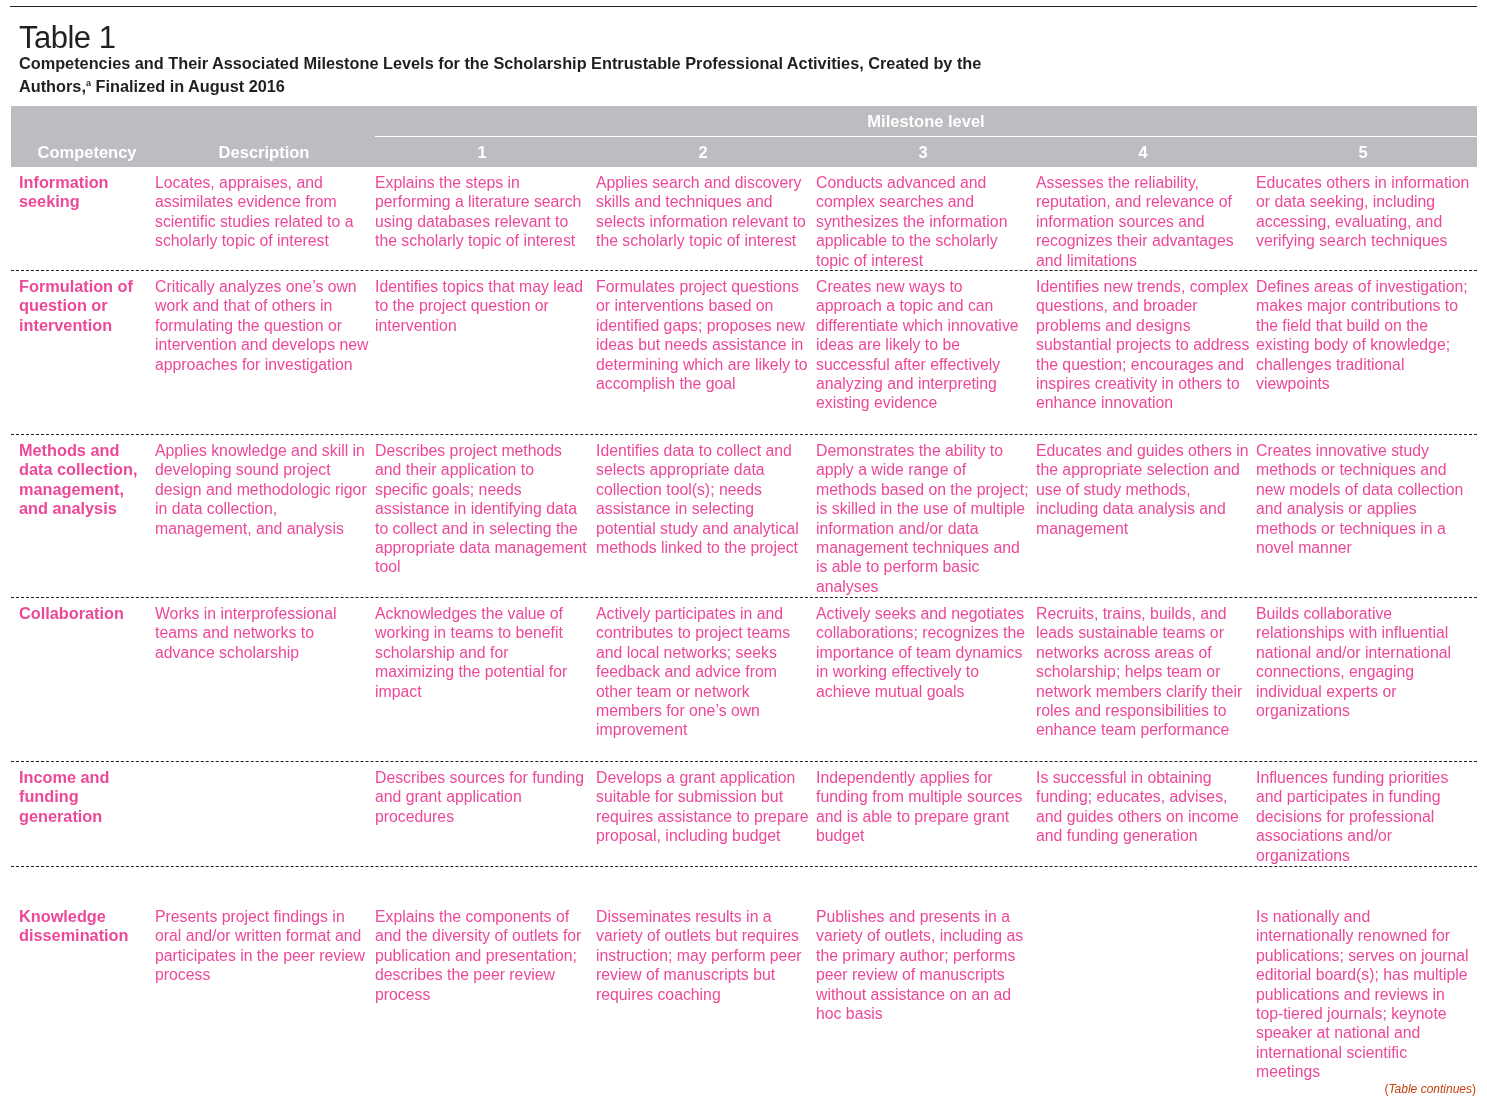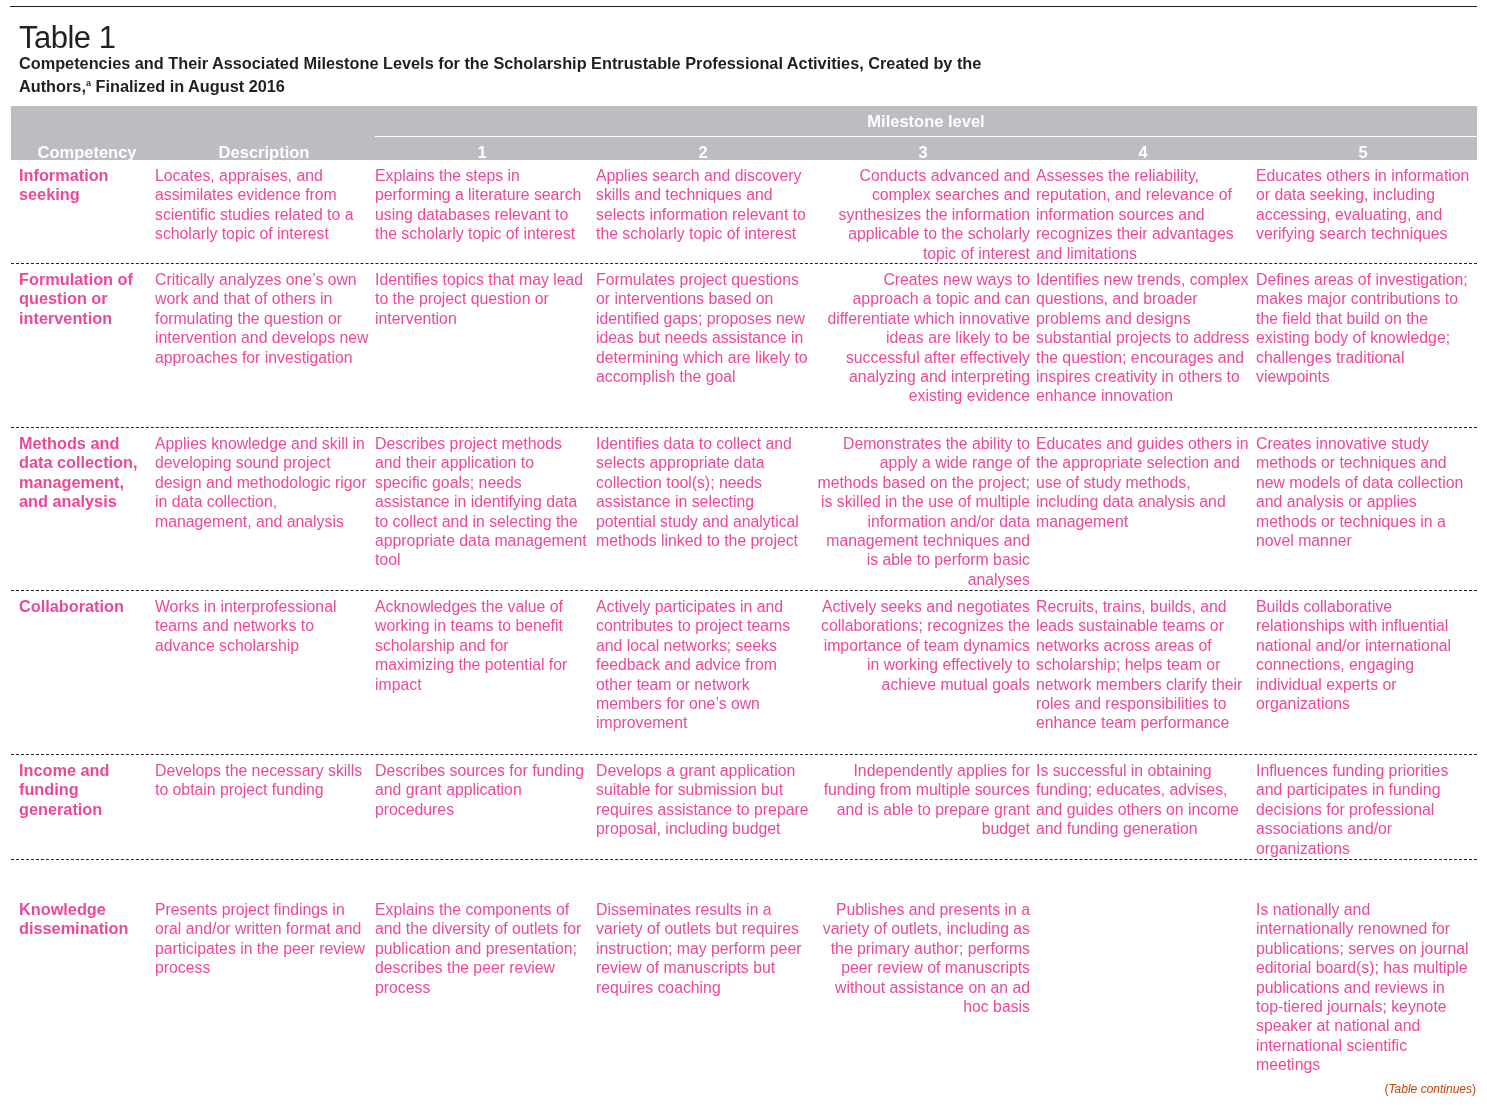--- a/index.html
+++ b/index.html
@@ -5,34 +5,34 @@
   html, body { margin: 0; padding: 0; background: #ffffff; }
   body { width: 1487px; height: 1112px; position: relative; overflow: hidden;
          font-family: "Liberation Sans", "DejaVu Sans", sans-serif; color: #231f20; }
   .top-rule { position: absolute; left: 10px; right: 10px; top: 6px; height: 1px; background: #231f20; }
   .table-label { position: absolute; left: 19px; top: 20px; font-size: 31px; font-weight: normal;
                  font-family: "Liberation Sans", sans-serif; letter-spacing: -0.5px; color: #231f20; }
   .caption { position: absolute; left: 19px; top: 54px; width: 1080px; font-size: 16.3px; font-weight: bold;
              line-height: 19.5px; color: #231f20; }
   .caption sup { font-size: 9px; vertical-align: 6px; font-weight: bold; }
   .grid { position: absolute; left: 11px; top: 106px; width: 1466px; }
-  .head { background: #bcbdc0; height: 54px; position: relative; }
+  .head { background: #bcbdc0; height: 61px; position: relative; }
   .head .ml { position: absolute; left: 364px; right: 0; top: 0; height: 30px; color: #fff;
               font-weight: bold; font-size: 16.5px; text-align: center; line-height: 30px; }
   .head .ml-rule { position: absolute; left: 364px; right: 0; top: 30px; height: 1px; background: #fff; }
   .head .hc { position: absolute; top: 32px; height: 29px; line-height: 29px; color: #fff; font-weight: bold; font-size: 16.5px; text-align: center; }
   .row { position: relative; border-bottom: 1px dashed #231f20; }
   .row:last-child { border-bottom: none; margin-top: 34px; }
   .cell { position: absolute; top: 6px; font-size: 15.8px; line-height: 19.4px; color: #ec4899; }
   .cell.comp { font-weight: bold; font-size: 16.3px; }
   .c0 { left: 8px; width: 136px; }
   .c1 { left: 144px; width: 218px; }
   .c2 { left: 364px; width: 214px; }
   .c3 { left: 585px; width: 214px; }
-  .c4 { left: 805px; width: 214px; text-align: right; }
+  .c4 { left: 805px; width: 214px; }
   .c5 { left: 1025px; width: 214px; }
   .c6 { left: 1245px; width: 214px; }
   .hc.c2, .hc.c3, .hc.c4, .hc.c5, .hc.c6 { text-align: center; }
   .footer { position: absolute; right: 11px; top: 1082px; font-size: 12px; color: #c2410c; }
   .footer i { font-style: italic; }
 </style>
 </head>
 <body>
 
 <div class="top-rule"></div>
@@ -90,21 +90,20 @@
     <div class="cell c1">Works in interprofessional teams and networks to advance scholarship</div>
     <div class="cell c2">Acknowledges the value of working in teams to benefit scholarship and for maximizing the potential for impact</div>
     <div class="cell c3">Actively participates in and contributes to project teams and local networks; seeks feedback and advice from other team or network members for one’s own improvement</div>
     <div class="cell c4">Actively seeks and negotiates collaborations; recognizes the importance of team dynamics in working effectively to achieve mutual goals</div>
     <div class="cell c5">Recruits, trains, builds, and leads sustainable teams or networks across areas of scholarship; helps team or network members clarify their roles and responsibilities to enhance team performance</div>
     <div class="cell c6">Builds collaborative relationships with influential national and/or international connections, engaging individual experts or organizations</div>
   </div>
 
   <div class="row" style="height:104px">
     <div class="cell comp c0">Income and funding generation</div>
-    <div class="cell c1">Develops the necessary skills to obtain project funding</div>
     <div class="cell c2">Describes sources for funding and grant application procedures</div>
     <div class="cell c3">Develops a grant application suitable for submission but requires assistance to prepare proposal, including budget</div>
     <div class="cell c4">Independently applies for funding from multiple sources and is able to prepare grant budget</div>
     <div class="cell c5">Is successful in obtaining funding; educates, advises, and guides others on income and funding generation</div>
     <div class="cell c6">Influences funding priorities and participates in funding decisions for professional associations and/or organizations</div>
   </div>
 
   <div class="row" style="height:200px">
     <div class="cell comp c0">Knowledge dissemination</div>
     <div class="cell c1">Presents project findings in oral and/or written format and participates in the peer review process</div>

